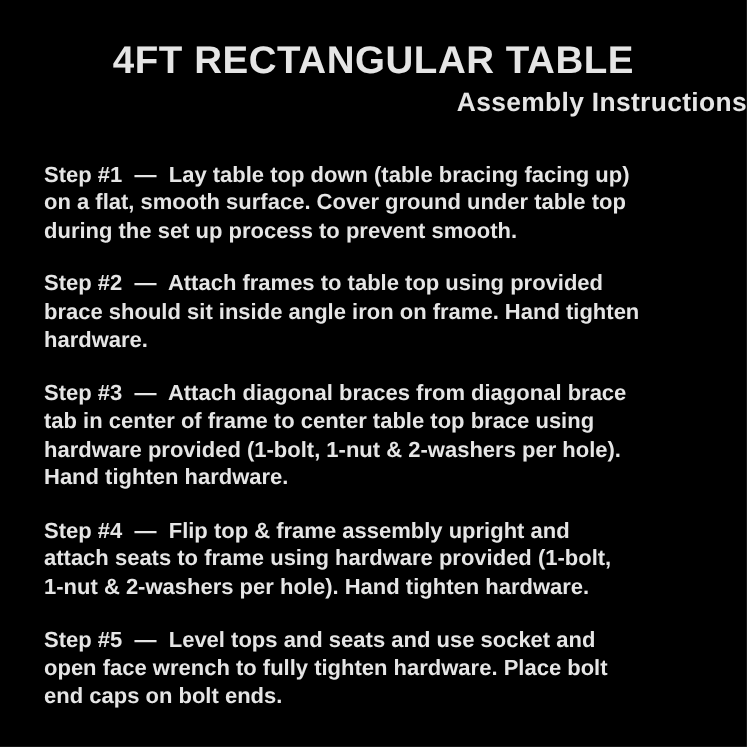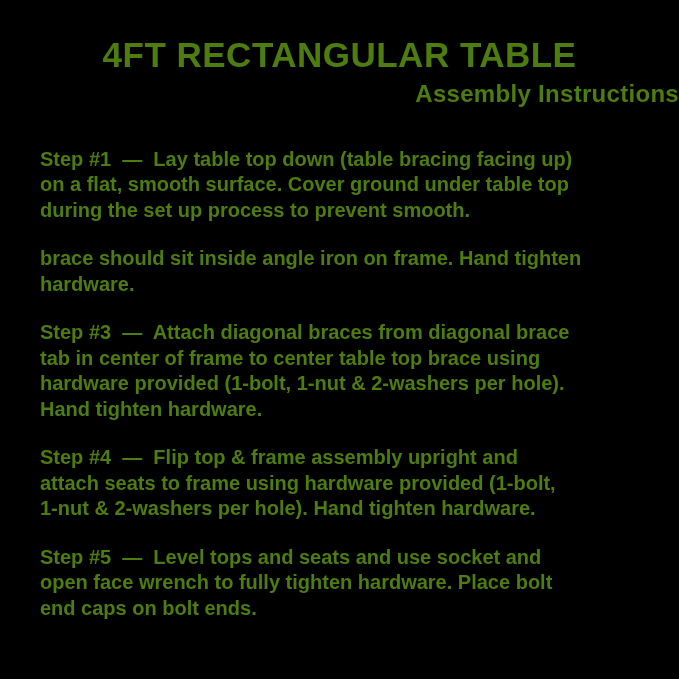--- a/index.html
+++ b/index.html
@@ -1,21 +1,21 @@
 <!DOCTYPE html>
 <html><head>
 <meta charset="utf-8">
 <style>
   html, body { margin: 0; padding: 0; }
   .page {
     position: relative;
     width: 679px;
     height: 679px;
     background: #000000;
-    color: #4d7c0f;
+    color: #e5e5e5;
     font-family: "Liberation Sans", sans-serif;
     font-weight: 700;
     overflow: hidden;
     box-sizing: border-box;
   }
   .header { text-align: center; padding-top: 36px; }
   .title {
     margin: 0;
     font-size: 35px;
     letter-spacing: 0.5px;
@@ -53,20 +53,21 @@
 
   <div class="steps">
 
     <p class="step">
       <span class="line">Step #1  —  Lay table top down (table bracing facing up)</span>
       <span class="line">on a flat, smooth surface. Cover ground under table top</span>
       <span class="line">during the set up process to prevent smooth.</span>
     </p>
 
     <p class="step">
+      <span class="line">Step #2  —  Attach frames to table top using provided</span>
       <span class="line">brace should sit inside angle iron on frame. Hand tighten</span>
       <span class="line">hardware.</span>
     </p>
 
     <p class="step">
       <span class="line">Step #3  —  Attach diagonal braces from diagonal brace</span>
       <span class="line">tab in center of frame to center table top brace using</span>
       <span class="line">hardware provided (1-bolt, 1-nut &amp; 2-washers per hole).</span>
       <span class="line">Hand tighten hardware.</span>
     </p>

